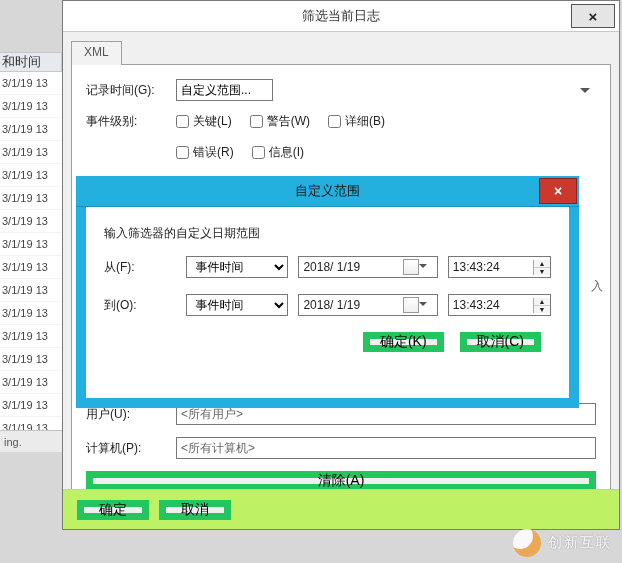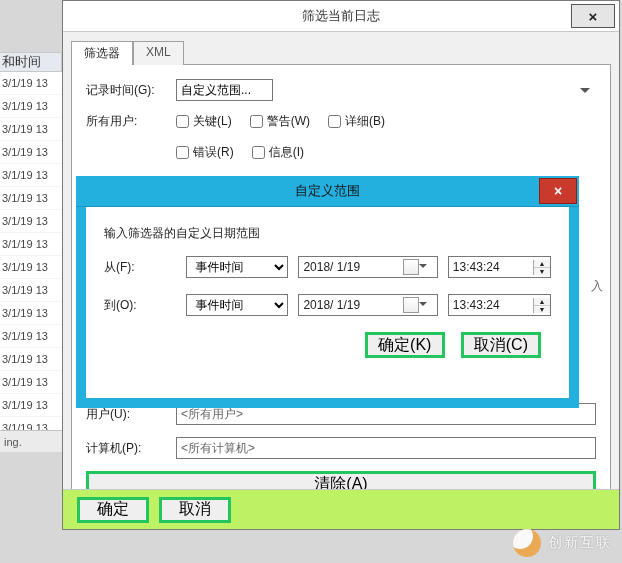--- a/index.html
+++ b/index.html
@@ -31,21 +31,21 @@
   .pane{border:1px solid var(--gray-border);background:#fff;height:450px;padding:14px 14px 10px 14px;box-sizing:border-box;}
   .frow{display:flex;align-items:center;margin-bottom:12px;}
   .lbl{width:90px;font-size:12px;}
   .sel{flex:1;height:22px;border:1px solid #777;background:#fff;font-size:12px;padding:2px 20px 2px 4px;box-sizing:border-box;appearance:none;position:relative;}
   .sel-wrap{position:relative;flex:1;}
   .sel-wrap::after{content:"";position:absolute;right:6px;top:9px;border:5px solid transparent;border-top-color:#555;pointer-events:none;}
   .ck-row{display:flex;flex-wrap:wrap;gap:4px 18px;flex:1;}
   .ck{display:flex;align-items:center;font-size:12px;}
   .ck input{margin:0 4px 0 0;}
   .txt{flex:1;height:22px;border:1px solid #777;background:#fff;font-size:12px;padding:2px 4px;box-sizing:border-box;color:#666;}
-  .btn{min-width:72px;height:26px;border:3px solid #22c55e;background:#efefef;font-size:16px;cursor:pointer;display:inline-flex;align-items:center;justify-content:center;padding:0 10px;}
+  .btn{min-width:72px;height:20px;border:7px solid #22c55e;background:#efefef;font-size:14px;cursor:pointer;display:inline-flex;align-items:center;justify-content:center;padding:0 10px;}
   .fill{flex:1;}
   .clear-row{display:flex;margin-top:6px;flex-direction:column;}
   
   .dlg-footer{position:absolute;left:0;right:0;bottom:0;height:40px;background:#bef264;border-top:1px solid #c8c8c8;display:flex;align-items:center;justify-content:flex-start;gap:10px;padding:0 14px;box-sizing:border-box;}
   
   .modal-range{position:absolute;left:76px;top:176px;width:503px;height:232px;box-sizing:border-box;border:10px solid var(--accent);background:#fff;}
   .modal-range .mr-title{height:30px;background:var(--accent);margin:-10px -10px 0 -10px;display:flex;align-items:center;justify-content:center;color:#fff;font-size:13px;position:relative;border-bottom:1px solid #1893b9;}
   .modal-range .mr-title .mr-txt{color:#111;}
   .modal-range .mr-title .mr-close{position:absolute;right:2px;top:2px;width:36px;height:24px;background:#c9392c;color:#fff;display:flex;align-items:center;justify-content:center;font-weight:bold;font-size:14px;border:1px solid #8f2018;}
   .mr-help{margin:18px 18px 14px;font-size:12px;}
@@ -95,37 +95,36 @@
 <div class="bg-status">ing.</div>
 
 <div class="dlg-filter">
   <div class="titlebar">
     <span class="ttl">筛选当前日志</span>
     <div class="close">×</div>
   </div>
 
   <div class="tab-area">
     <div class="tabs">
-      <div class="tab">筛选器</div>
       <div class="tab inactive">XML</div>
     </div>
 
     <div class="pane">
 
       <div class="frow">
         <div class="lbl">记录时间(G):</div>
         <div class="sel-wrap">
           <select class="sel">
             <option>自定义范围...</option>
           </select>
         </div>
       </div>
 
       <div class="frow" style="align-items:flex-start;">
-        <div class="lbl">所有用户:</div>
+        <div class="lbl">事件级别:</div>
         <div class="ck-row">
           <label class="ck">
               <input type="checkbox" style="">
               <span>关键(L)</span>
             </label>
           <label class="ck">
               <input type="checkbox" style="">
               <span>警告(W)</span>
             </label>
           <label class="ck">

